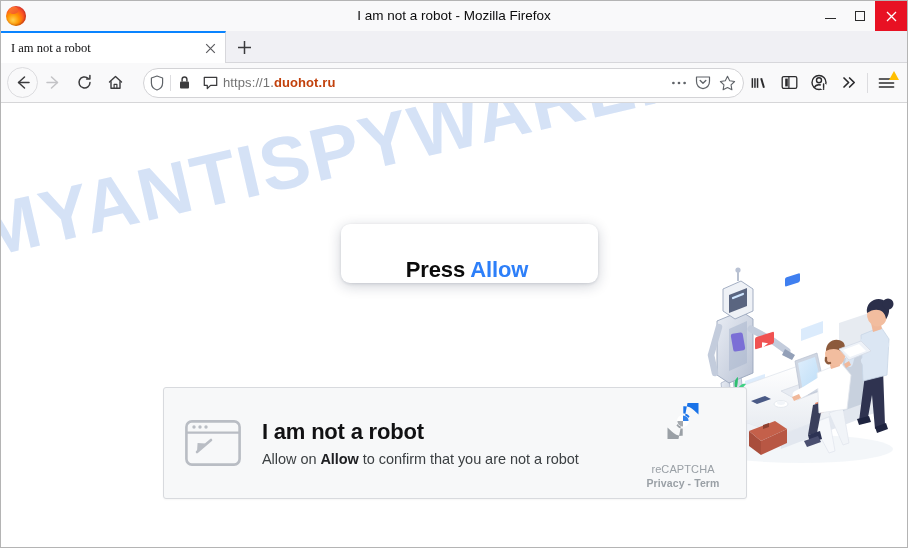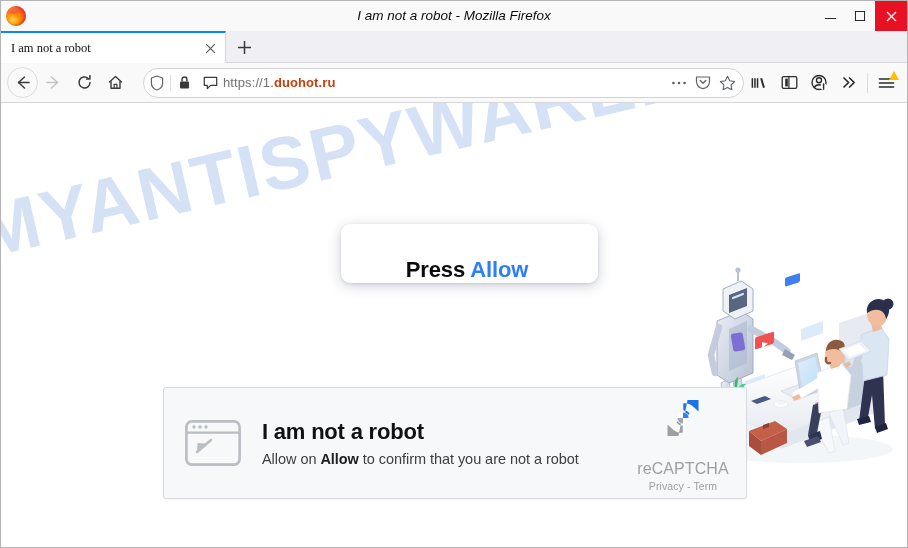--- a/index.html
+++ b/index.html
@@ -41,21 +41,20 @@
     width:9px; height:7px; border-radius:50% 50% 40% 60%;
     background:linear-gradient(150deg,#ff7a2f,#f05a28);
     transform:rotate(-18deg);
   }
   .win-title {
     position:absolute; left:0; right:0; top:0; height:30px;
     line-height:30px; text-align:center;
     font-size:13.5px; color:#0c0c0d;
     font-family:"Liberation Sans", sans-serif;
     pointer-events:none;
-    font-style:italic;
   }
   .win-controls { margin-left:auto; display:flex; height:30px; z-index:2; }
   .win-btn {
     width:30px; height:30px; display:flex; align-items:center; justify-content:center;
     font-size:12px; color:#2b2b2b;
   }
   .win-btn.min span{ display:block; width:11px; height:1px; background:#2b2b2b; margin-top:4px;}
   .win-btn.max span{ display:block; width:10px; height:10px; border:1px solid #2b2b2b;}
   .win-btn.close { background:#e81123; width:32px; }
   .win-btn.close svg { display:block; }
@@ -226,25 +225,25 @@
     font-size:14.5px; color:#3c4043;
     letter-spacing:-.05px;
   }
   .cap-sub b { font-weight:700; color:#202124; }
   .cap-brand {
     flex:0 0 120px;
     display:flex; flex-direction:column; align-items:center; justify-content:center;
     padding-right:6px;
   }
   .cap-brand .label {
-    font-size:16px; color:#9aa0a6; margin-top:18px; letter-spacing:.1px;
+    font-size:11px; color:#9aa0a6; margin-top:18px; letter-spacing:.1px;
   }
   .cap-brand .links {
     font-size:10.5px; color:#9aa0a6; margin-top:2px; letter-spacing:.1px;
-    white-space:nowrap; overflow:hidden; max-width:100px; text-align:center;
+    white-space:nowrap; overflow:hidden; max-width:100px; text-align:center;font-weight:bold;
   }
 
   
   .illus {
     position:absolute; right:6px; top:160px;
     width:212px; height:205px;
     pointer-events:none;
   }
 </style>
 </head>

